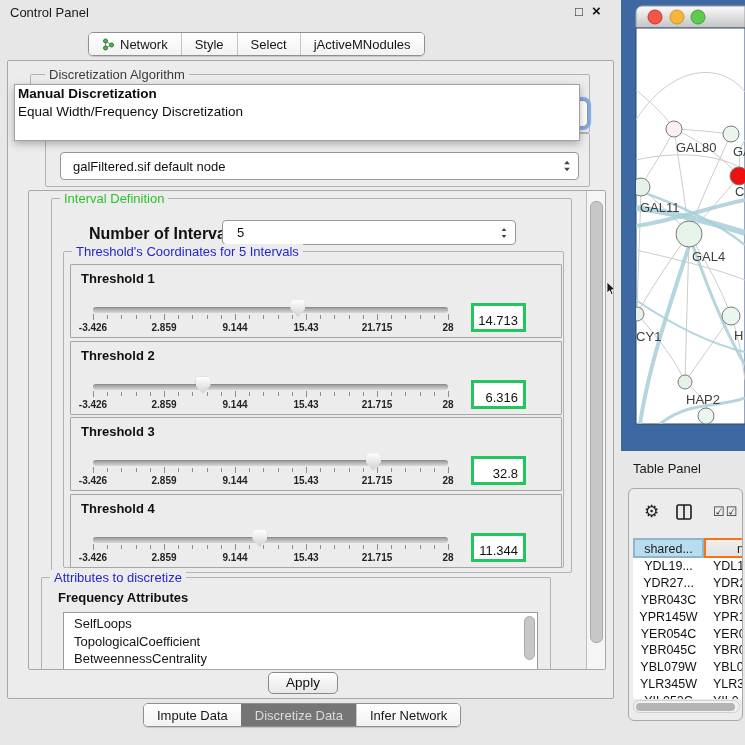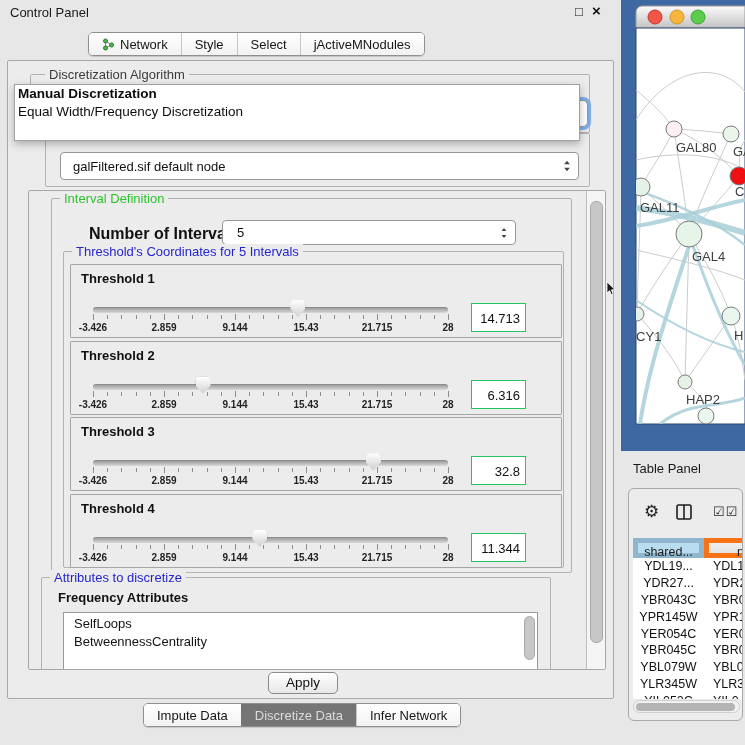--- a/index.html
+++ b/index.html
@@ -35,32 +35,32 @@
   .thrbox{position:absolute;left:6px;width:490px;height:72px;background:#ececec;
           border:1px solid #a5a5a5;border-radius:1px;}
   .thr-title{position:absolute;left:10px;top:6px;font-size:13px;font-weight:bold;color:#101010;}
   .sl-track{position:absolute;height:5px;border-radius:3px;background:linear-gradient(#9e9e9e,#d9d9d9);
             border-top:1px solid #8d8d8d;}
   .sl-handle{position:absolute;width:15px;height:17px;background:linear-gradient(#ffffff,#d0d0d0);
              clip-path:polygon(15% 0,85% 0,100% 22%,100% 52%,50% 100%,0 52%,0 22%);
              filter:drop-shadow(0 0 1px #6f6f6f);}
   .tick{position:absolute;width:1px;background:#8d8d8d;}
   .tlabel{position:absolute;transform:translateX(-50%);font-size:10px;font-weight:bold;color:#232323;}
-  .valbox{position:absolute;width:55px;height:29px;background:#fff;border:1px solid #22c55e;
+  .valbox{position:absolute;width:55px;height:29px;background:#fff;border:3px solid #22c55e;
           font-size:13px;line-height:29px;text-align:right;padding-right:5px;box-sizing:border-box;}
   
   .listbox{position:absolute;background:#fff;border:1px solid #9a9a9a;}
   .listbox .it{font-size:13px;line-height:17.5px;padding-left:10px;color:#141414;white-space:nowrap;}
   .vscroll-thumb{position:absolute;background:#c7c7c7;border:1px solid #a9a9a9;border-radius:6px;}
   .btn{background:linear-gradient(#ffffff,#e7e7e7);border:1px solid #8a8a8a;border-radius:5px;
        font-size:13.5px;text-align:center;}
   
   .tp-title{font-size:13px;color:#1a1a1a;}
   .cell{overflow:hidden;white-space:nowrap;font-size:12.5px;}
-  .hdr{box-sizing:border-box;border:5px solid #f97316;background:linear-gradient(#efefef,#e2e2e2);
+  .hdr{box-sizing:border-box;border:2px solid #f97316;background:linear-gradient(#efefef,#e2e2e2);
        text-align:center;font-size:12.5px;line-height:18px;color:#1d1d1d;}
   .hdr.sel{background:#b9ddef;border-color:#8fb6cc;}
   .trow{display:flex;height:16.8px;align-items:center;}
   .trow .c1{width:71px;text-align:center;}
   .trow .c2{padding-left:9px;}
 </style>
 </head>
 <body>
 
 <div id="root">
@@ -287,20 +287,21 @@
           </div>
       </div>
     </div>
 
     <div class="abs group" style="left:12px;top:386px;width:508px;height:100px;">
       <span class="gtitle" style="color:#2525cd;">Attributes to discretize</span>
       <div class="abs" style="left:16px;top:12px;font-size:13px;font-weight:bold;">Frequency Attributes</div>
       <div class="listbox" style="left:21px;top:34px;width:473px;height:70px;">
         <div style="padding-top:2px;">
             <div class="it">SelfLoops</div>
+            <div class="it">TopologicalCoefficient</div>
             <div class="it">BetweennessCentrality</div>
           </div>
         <div class="vscroll-thumb" style="right:2px;top:3px;width:9px;height:42px;"></div>
       </div>
     </div>
 
     <div class="abs" style="left:557px;top:0;width:19px;height:478px;background:#f5f5f5;border-left:1px solid #bdbdbd;">
       <div class="vscroll-thumb" style="left:3px;top:10px;width:11px;height:440px;"></div>
     </div>
   </div>

